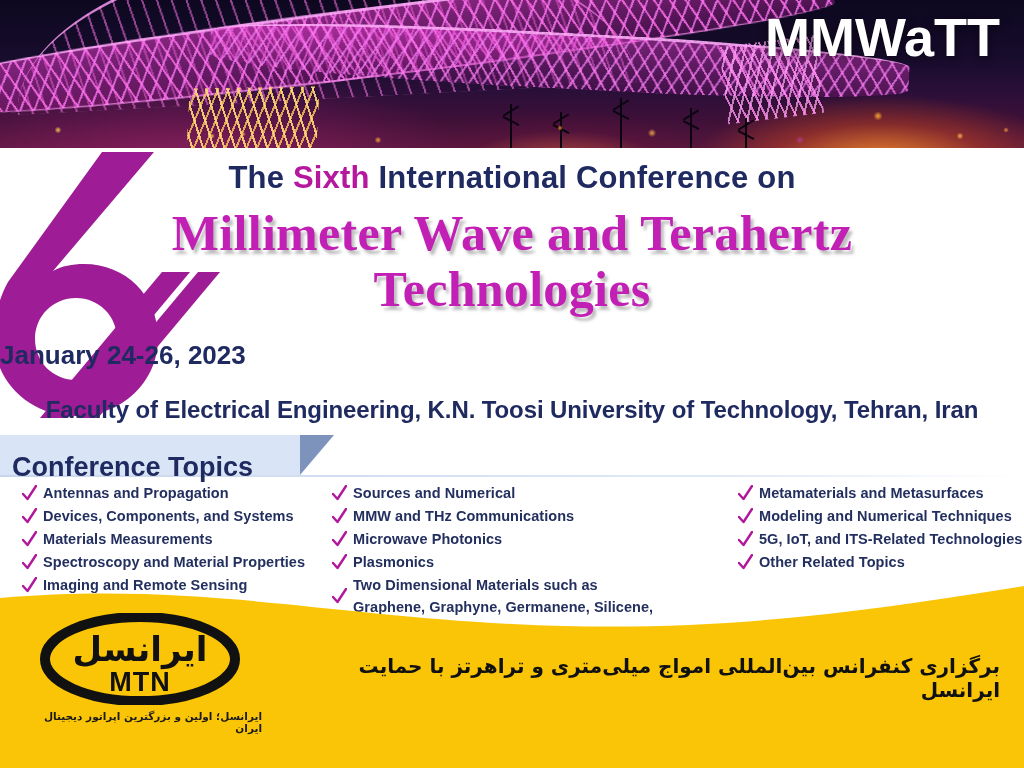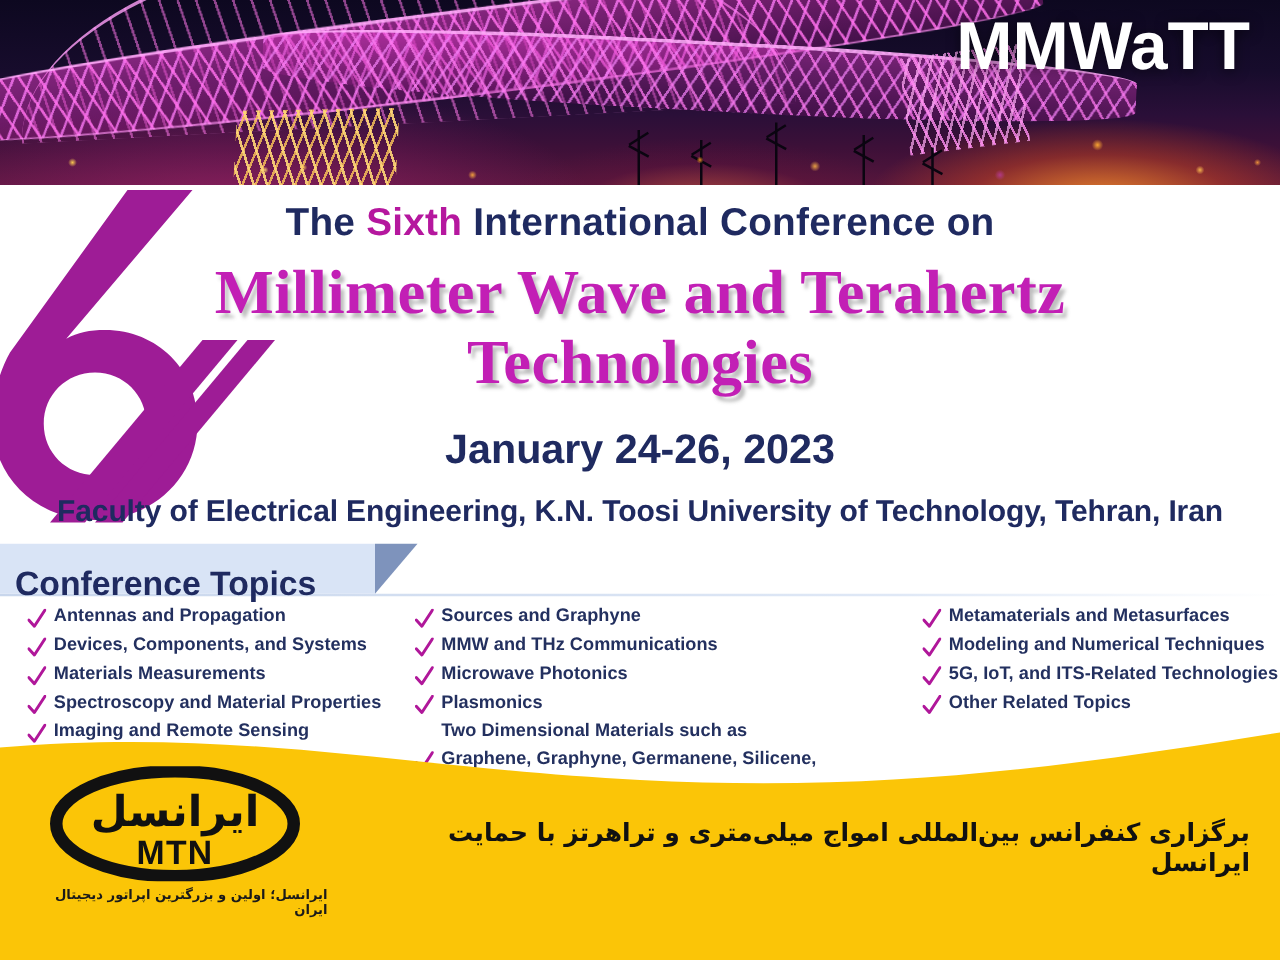--- a/index.html
+++ b/index.html
@@ -136,22 +136,22 @@
     color:#c21fb5;
     -webkit-text-stroke:2.5px #ffffff;
     paint-order:stroke fill;
     text-shadow:3px 4px 3px rgba(110,110,110,.45);
     font-family:Liberation Serif, serif;
   }
   .title-main .ln2 { display:block; }
 
   .title-date {
     position:absolute; left:0; top:340px; width:1024px;
-    text-align:center;
-    font-size:33px; font-weight:bold; color:#1f2a60;
+    text-align:left;
+    font-size:26px; font-weight:bold; color:#1f2a60;
     z-index:4;
   }
 
   .venue {
     position:absolute; left:0; top:396px; width:1024px;
     text-align:center;
     font-size:24px; font-weight:bold; color:#1f2a60;
     letter-spacing:-.1px;
     z-index:4;
   }
@@ -183,21 +183,21 @@
   .topics {
     position:absolute; left:0; top:482px; width:1024px; height:118px;
     z-index:4;
   }
   .col { position:absolute; top:0; }
   .col1 { left:22px; width:320px; }
   .col2 { left:332px; width:400px; }
   .col3 { left:738px; width:290px; }
 
   .topic {
-    display:flex; align-items:flex-end;
+    display:flex; align-items:center;
     margin-bottom:1px;
     line-height:22px;
   }
   .check {
     flex:0 0 auto;
     width:15px; height:18px; margin-right:6px;
     position:relative; top:1px;
   }
   .topic-text {
     font-size:14.5px; font-weight:bold; color:#23305f;
@@ -332,21 +332,21 @@
       </div>
     </div>
 
     <div class="col col2">
       <div class="topic">
         <span class="check">
           <svg width="15" height="18" viewBox="0 0 15 18">
               <path d="M1 9 L5.5 14 L14 1" stroke="#b0179a" stroke-width="2.4" fill="none" stroke-linecap="round" stroke-linejoin="round"></path>
             </svg>
         </span>
-        <span class="topic-text">Sources and Graphyne</span>
+        <span class="topic-text">Sources and Numerical</span>
       </div>
       <div class="topic">
         <span class="check">
           <svg width="15" height="18" viewBox="0 0 15 18">
               <path d="M1 9 L5.5 14 L14 1" stroke="#b0179a" stroke-width="2.4" fill="none" stroke-linecap="round" stroke-linejoin="round"></path>
             </svg>
         </span>
         <span class="topic-text">MMW and THz Communications</span>
       </div>
       <div class="topic">

